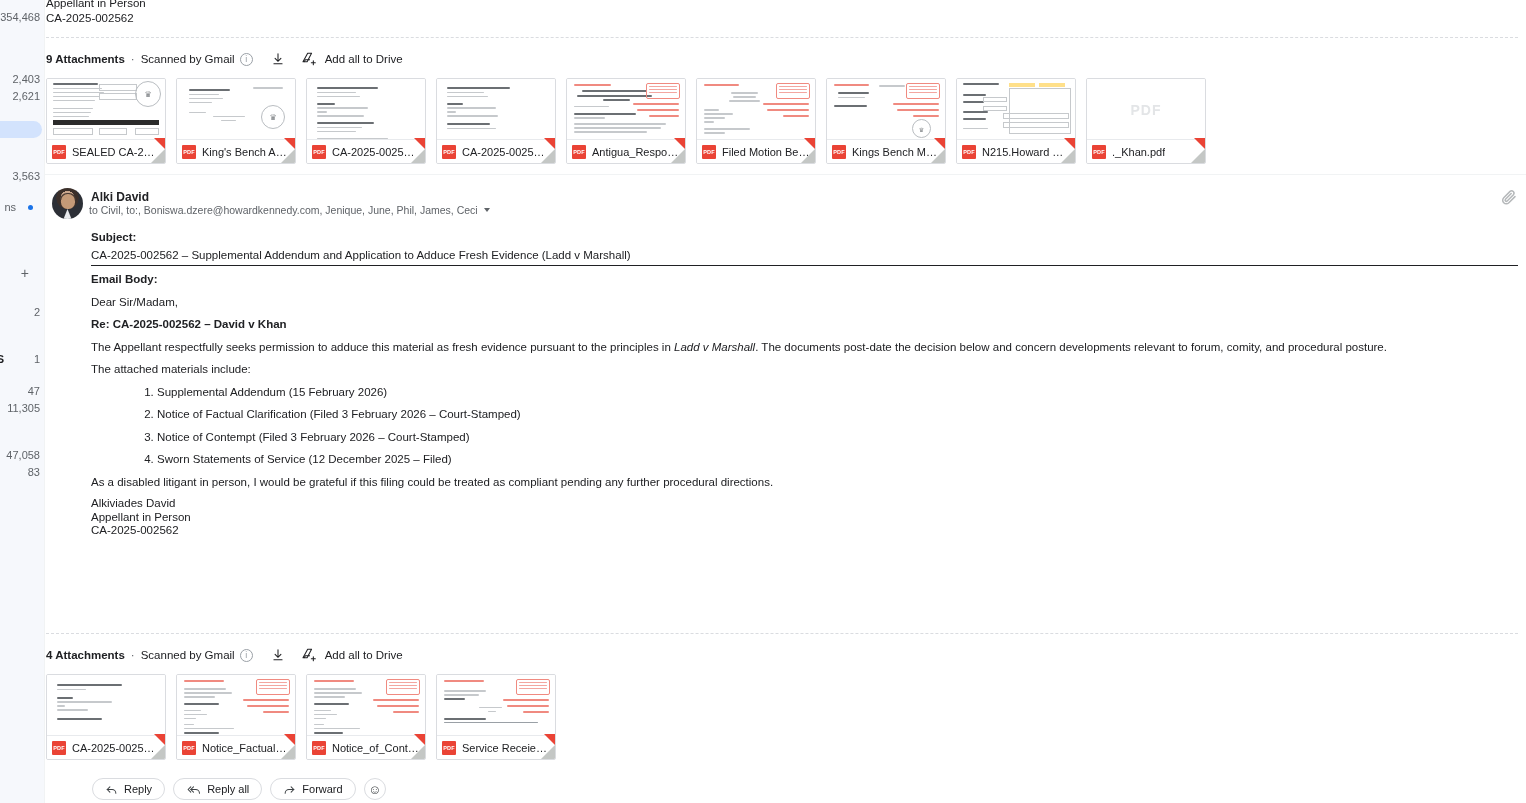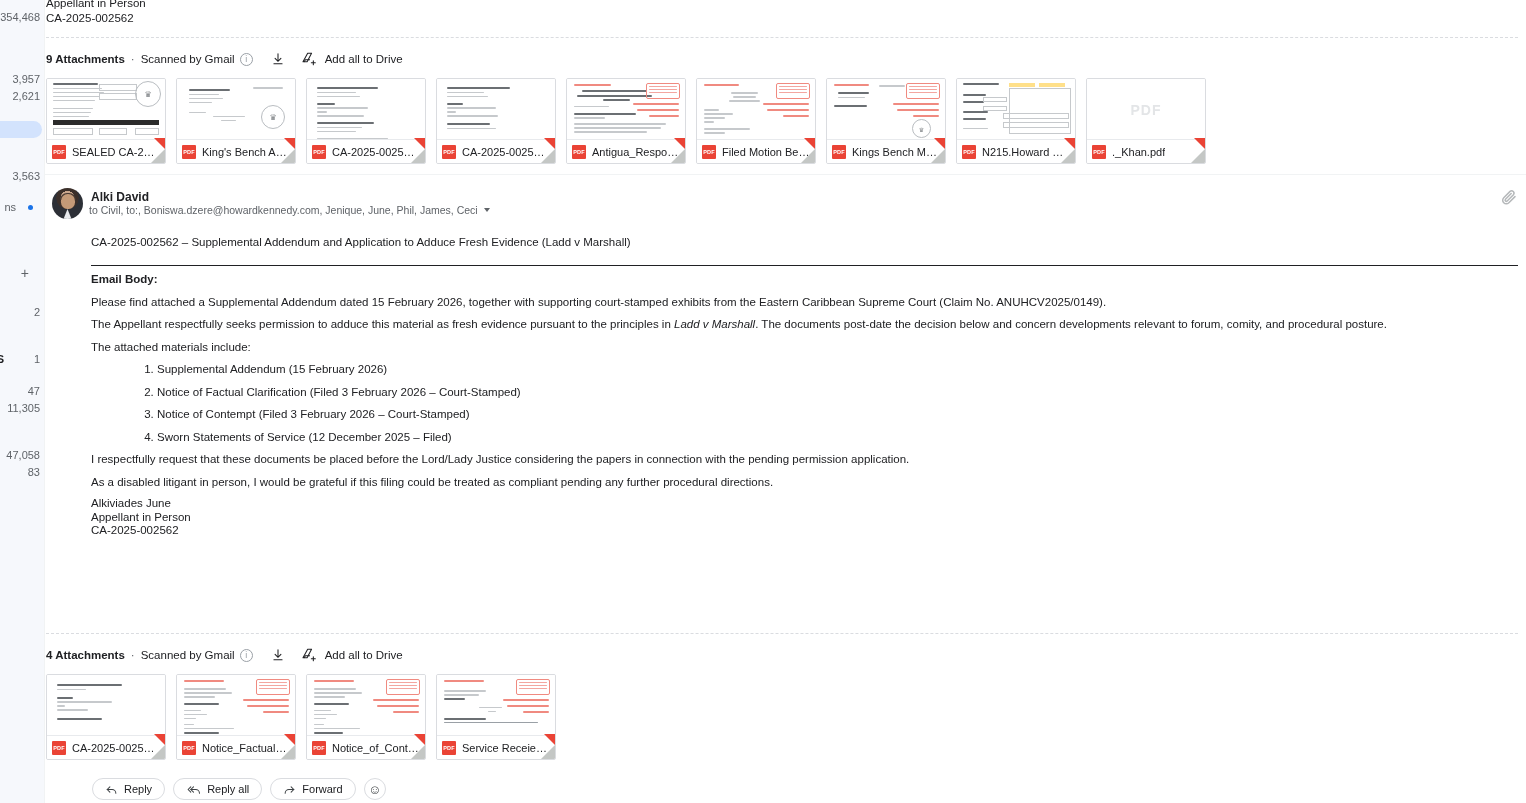--- a/index.html
+++ b/index.html
@@ -268,21 +268,21 @@
   }
   .rbtn.circle { width: 22px; padding: 0; justify-content: center; }
   svg { display: block; }
 </style>
 </head>
 <body>
 
 <div class="sidebar-strip">
   <div class="sb-pill" style="top:121px"></div>
   <div class="sb-count" style="top:11px">354,468</div>
-  <div class="sb-count" style="top:73px">3,957</div>
+  <div class="sb-count" style="top:73px">2,403</div>
   <div class="sb-count" style="top:90px">2,621</div>
   <div class="sb-count" style="top:170px">3,563</div>
   <div class="sb-count" style="top:201px; right:28px">ns</div>
   <div class="sb-dot" style="top:205px; right:11px"></div>
   <div class="sb-plus" style="top:266px; right:15px">+</div>
   <div class="sb-count" style="top:306px">2</div>
   <div class="sb-count bold" style="top:353px; right:40px">GS</div>
   <div class="sb-count" style="top:353px">1</div>
   <div class="sb-count" style="top:385px">47</div>
   <div class="sb-count" style="top:402px">11,305</div>
@@ -588,41 +588,42 @@
   <span class="caret-down"></span>
 </div>
 
 <span class="clip-icon">
   <svg width="18" height="18" viewBox="0 0 24 24" fill="none" stroke="#b5b8ba" stroke-width="2" stroke-linecap="round">
     <path d="M20 11.5l-8.2 8.2a4.8 4.8 0 1 1-6.8-6.8l8.4-8.4a3.2 3.2 0 0 1 4.5 4.5l-8.3 8.3a1.6 1.6 0 0 1-2.3-2.3l7.6-7.6"></path>
   </svg>
 </span>
 
 <div class="subject-wrap">
+  <div class="subject-label">Subject:</div>
   <div class="subject-text">CA-2025-002562 – Supplemental Addendum and Application to Adduce Fresh Evidence (Ladd v Marshall)</div>
 </div>
 <div class="body-rule"></div>
 
 <div class="body">
   <p class="b">Email Body:</p>
-  <p>Please find attached a Supplemental Addendum dated 15 February 2026, together with supporting court-stamped exhibits from the Eastern Caribbean Supreme Court (Claim No. ANUHCV2025/0149).</p>
+  <p>Dear Sir/Madam,</p>
+  <p class="b">Re: CA-2025-002562 – David v Khan</p>
   <p>
     <span>The Appellant respectfully seeks permission to adduce this material as fresh evidence pursuant to the principles in </span><i>Ladd v Marshall</i><span>. The documents post-date the decision below and concern developments relevant to forum, comity, and procedural posture.</span>
   </p>
   <p>The attached materials include:</p>
   <ol>
     <li>Supplemental Addendum (15 February 2026)</li>
     <li>Notice of Factual Clarification (Filed 3 February 2026 – Court-Stamped)</li>
     <li>Notice of Contempt (Filed 3 February 2026 – Court-Stamped)</li>
     <li>Sworn Statements of Service (12 December 2025 – Filed)</li>
   </ol>
-  <p>I respectfully request that these documents be placed before the Lord/Lady Justice considering the papers in connection with the pending permission application.</p>
   <p>As a disabled litigant in person, I would be grateful if this filing could be treated as compliant pending any further procedural directions.</p>
   <div class="sig-block">
-    <div>Alkiviades June</div>
+    <div>Alkiviades David</div>
     <div>Appellant in Person</div>
     <div>CA-2025-002562</div>
   </div>
 </div>
 
 <div class="attach-block" style="top:633px">
   <div class="attach-sep"></div>
   <div class="attach-head">
     <span class="cnt">4 Attachments</span>
     <span class="dotsep">·</span>

